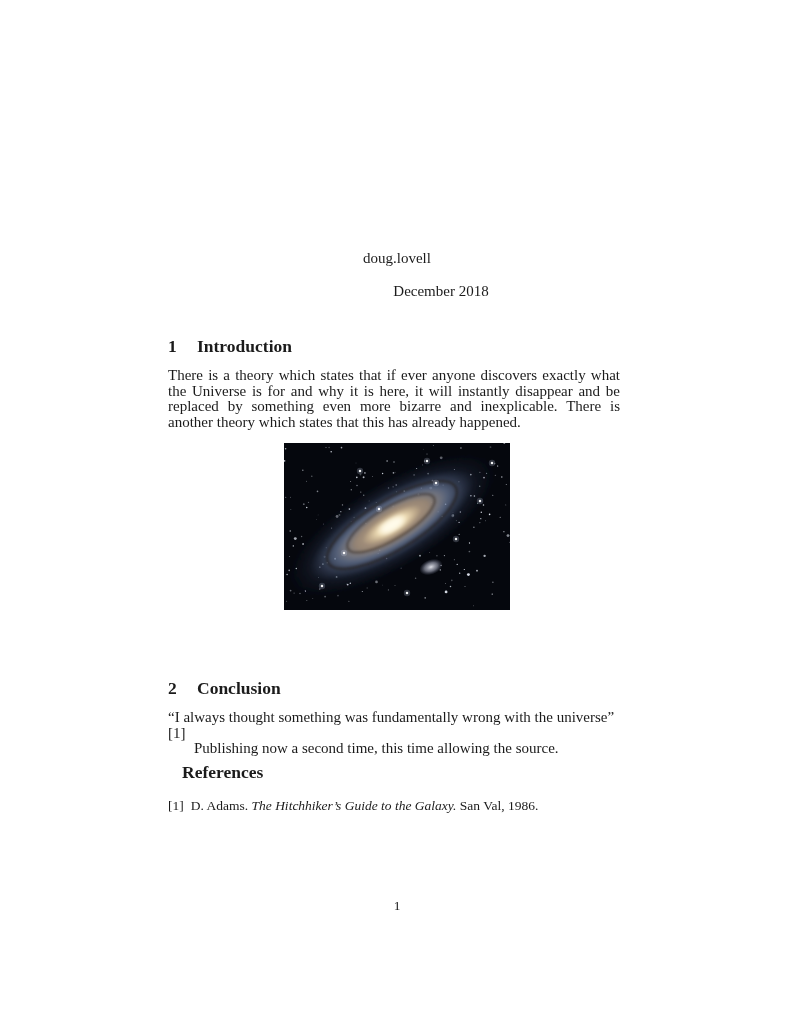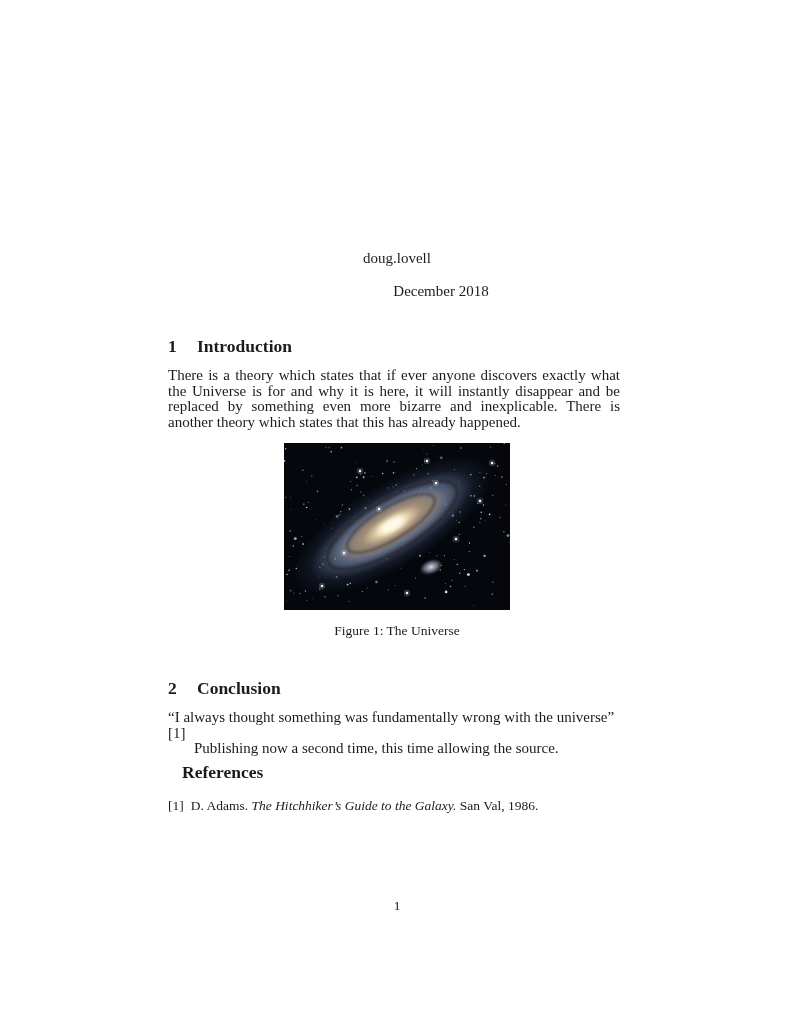--- a/index.html
+++ b/index.html
@@ -323,21 +323,20 @@
           <circle cx="76" cy="28" r="3.2" fill="#cfd8ee" opacity="0.22"></circle>
           <circle cx="76" cy="28" r="1.25" fill="#ffffff" opacity="0.95"></circle>
           <circle cx="172" cy="96" r="3.2" fill="#cfd8ee" opacity="0.22"></circle>
           <circle cx="172" cy="96" r="1.25" fill="#ffffff" opacity="0.95"></circle>
           <circle cx="143" cy="18" r="3.2" fill="#cfd8ee" opacity="0.22"></circle>
           <circle cx="143" cy="18" r="1.25" fill="#ffffff" opacity="0.95"></circle>
         </g>
     </svg>
   </div>
 
-  <div class="abs centered figure-caption">Figure 1: The Universe</div>
 
   <div class="abs section-heading h-concl">
     <span class="section-number">2</span><span class="section-label">Conclusion</span>
   </div>
 
   <div class="abs body-text concl-body">
     <div>“I always thought something was fundamentally wrong with the universe” [1]</div>
     <div class="concl-line2">Publishing now a second time, this time allowing the source.</div>
   </div>
 

